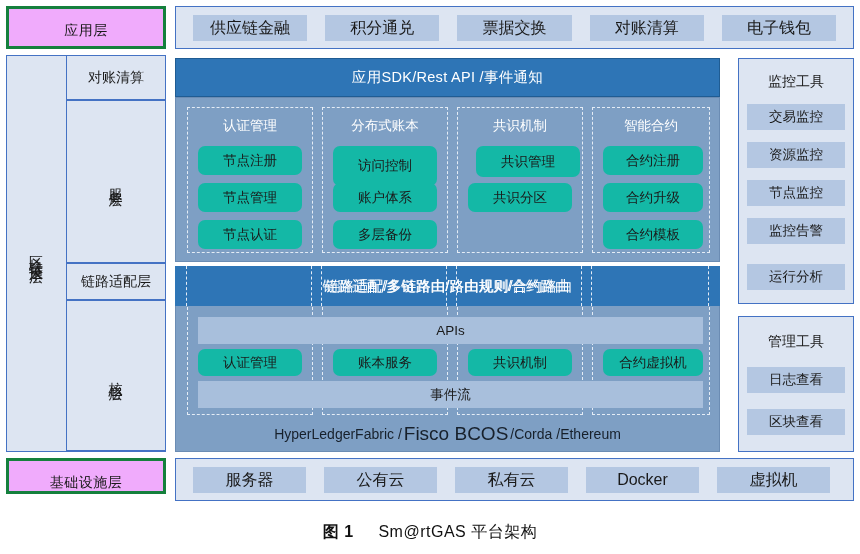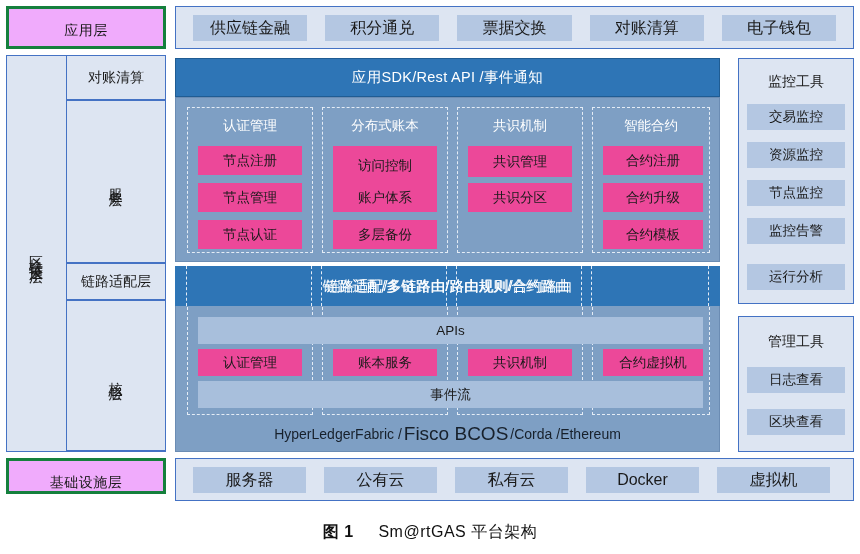--- a/index.html
+++ b/index.html
@@ -148,27 +148,28 @@
   .svc-head {
     position: absolute;
     width: 100%;
     text-align: center;
     font-size: 13.5px;
     color: #ffffff;
   }
 
   .tile {
     position: absolute;
-    background: #ec4899;
+    background: #14b8a6;
     font-size: 13.5px;
     color: #1a1a1a;
     display: flex;
     align-items: center;
     justify-content: center;
     box-sizing: border-box;
+    border-radius: 7px;
   }
   .tile.faded-first::first-letter { opacity: .35; }
 
   .wide-tile {
     position: absolute;
     background: #a8bfdc;
     font-size: 13.5px;
     color: #1a1a1a;
     display: flex;
     align-items: center;
@@ -270,21 +271,21 @@
     <div class="tile faded-first" style="left:22px; top:48px; width:104px; height:29px;">节点注册</div>
     <div class="tile" style="left:22px; top:85px; width:104px; height:29px;">节点管理</div>
     <div class="tile" style="left:22px; top:122px; width:104px; height:29px;">节点认证</div>
 
     <div class="svc-head" style="left:146px; top:19px; width:126px;">分布式账本</div>
     <div class="tile faded-first" style="left:157px; top:48px; width:104px; height:40px;">访问控制</div>
     <div class="tile" style="left:157px; top:85px; width:104px; height:29px;">账户体系</div>
     <div class="tile" style="left:157px; top:122px; width:104px; height:29px;">多层备份</div>
 
     <div class="svc-head" style="left:281px; top:19px; width:126px;">共识机制</div>
-    <div class="tile" style="left:292px; top:48px; width:104px; height:31px;">共识管理</div>
+    <div class="tile" style="left:300px; top:48px; width:104px; height:31px;">共识管理</div>
     <div class="tile" style="left:292px; top:85px; width:104px; height:29px;">共识分区</div>
 
     <div class="svc-head" style="left:416px; top:19px; width:118px;">智能合约</div>
     <div class="tile" style="left:427px; top:48px; width:100px; height:29px;">合约注册</div>
     <div class="tile" style="left:427px; top:85px; width:100px; height:29px;">合约升级</div>
     <div class="tile" style="left:427px; top:122px; width:100px; height:29px;">合约模板</div>
   </div>
 
   <div class="panel" style="left:175px; top:266px; width:545px; height:186px;">
 

